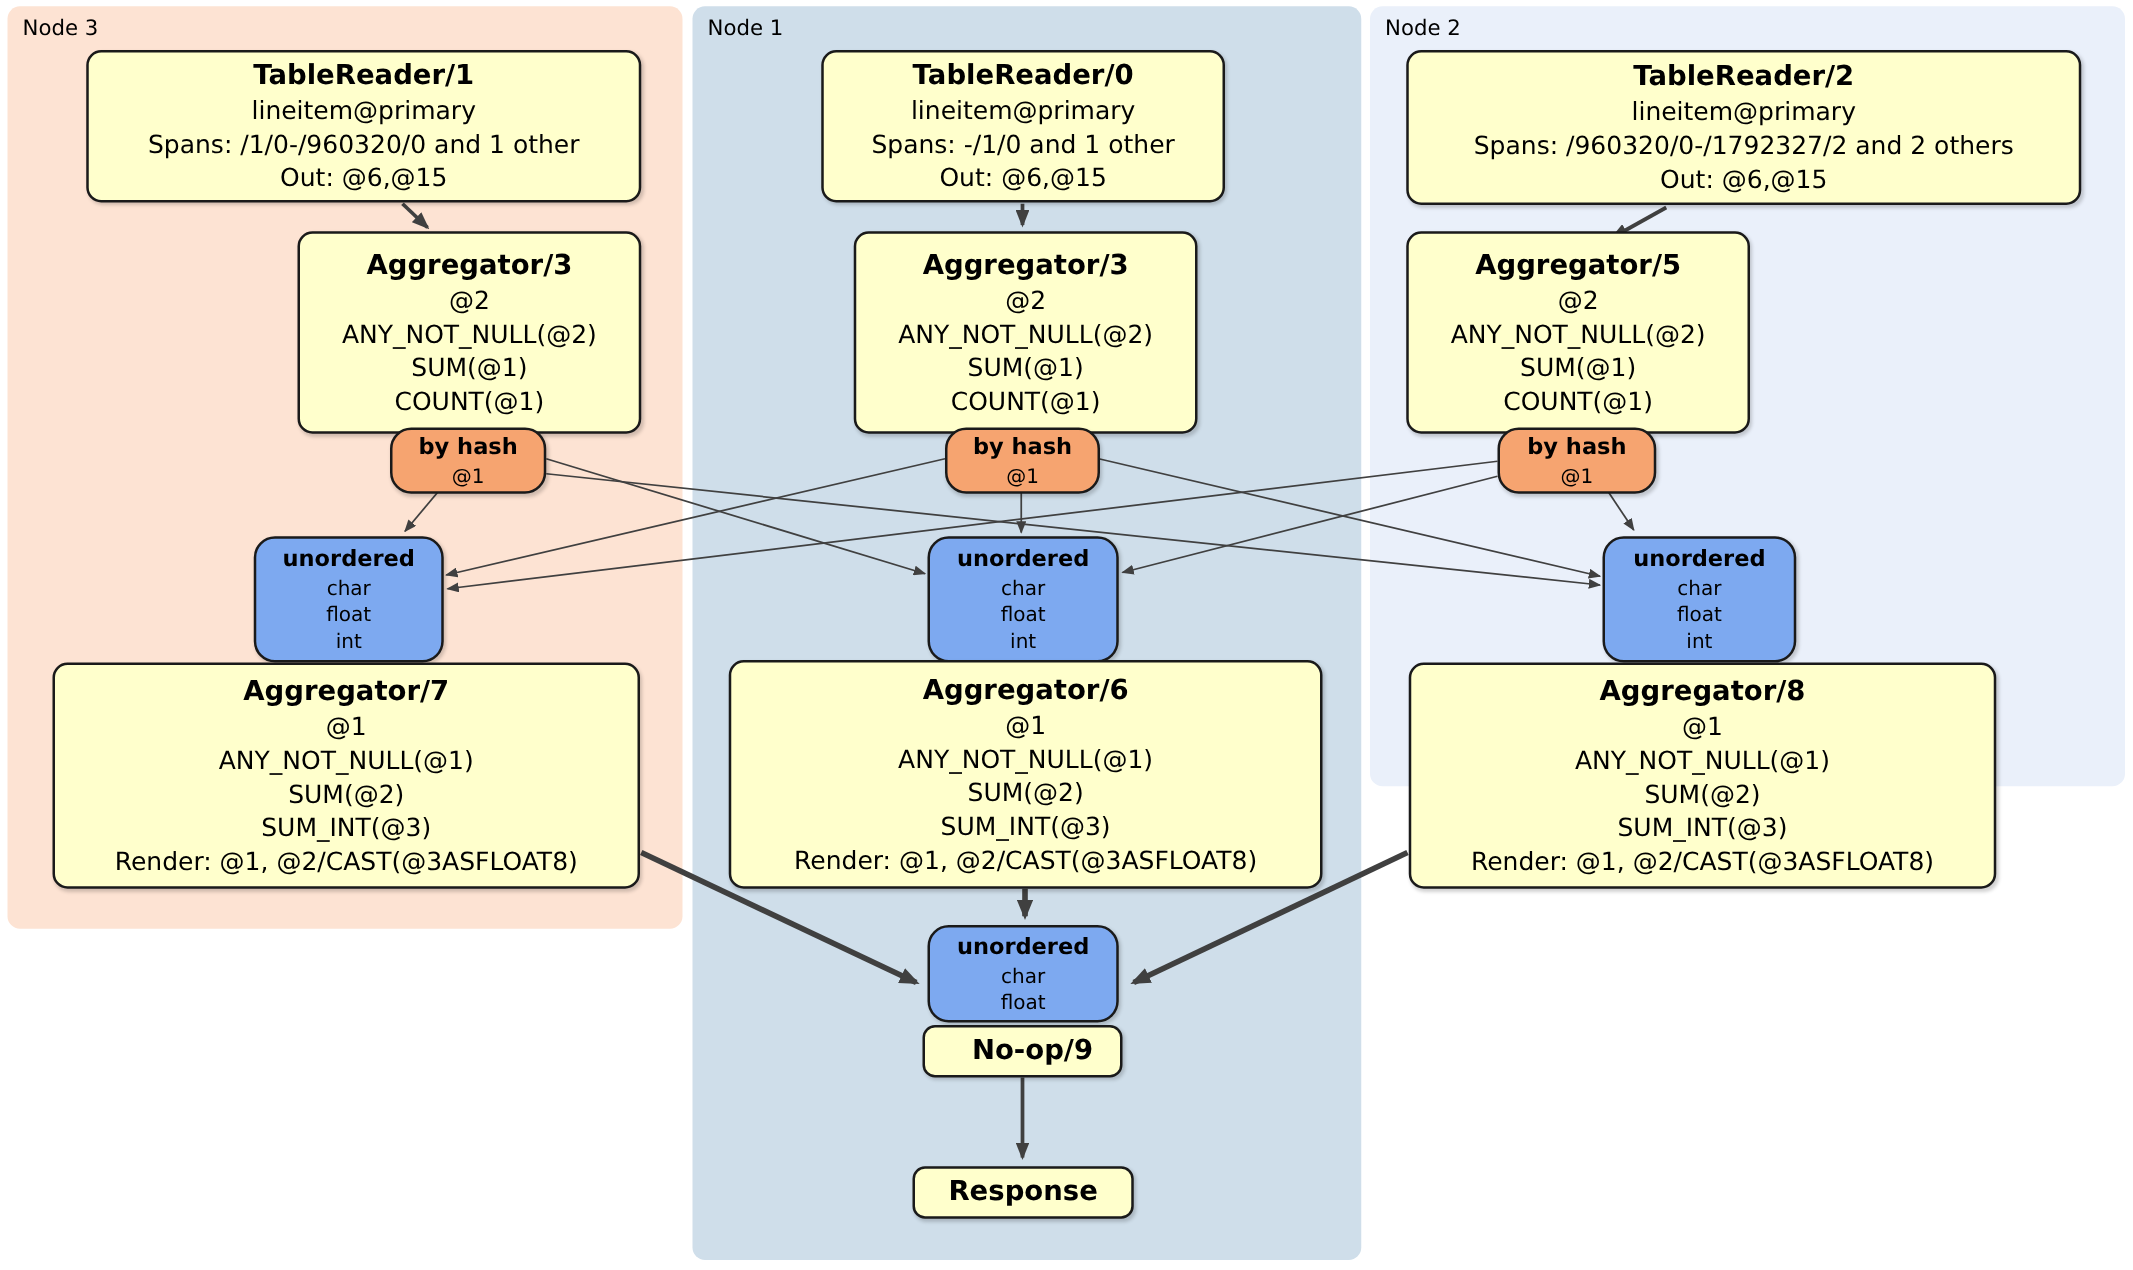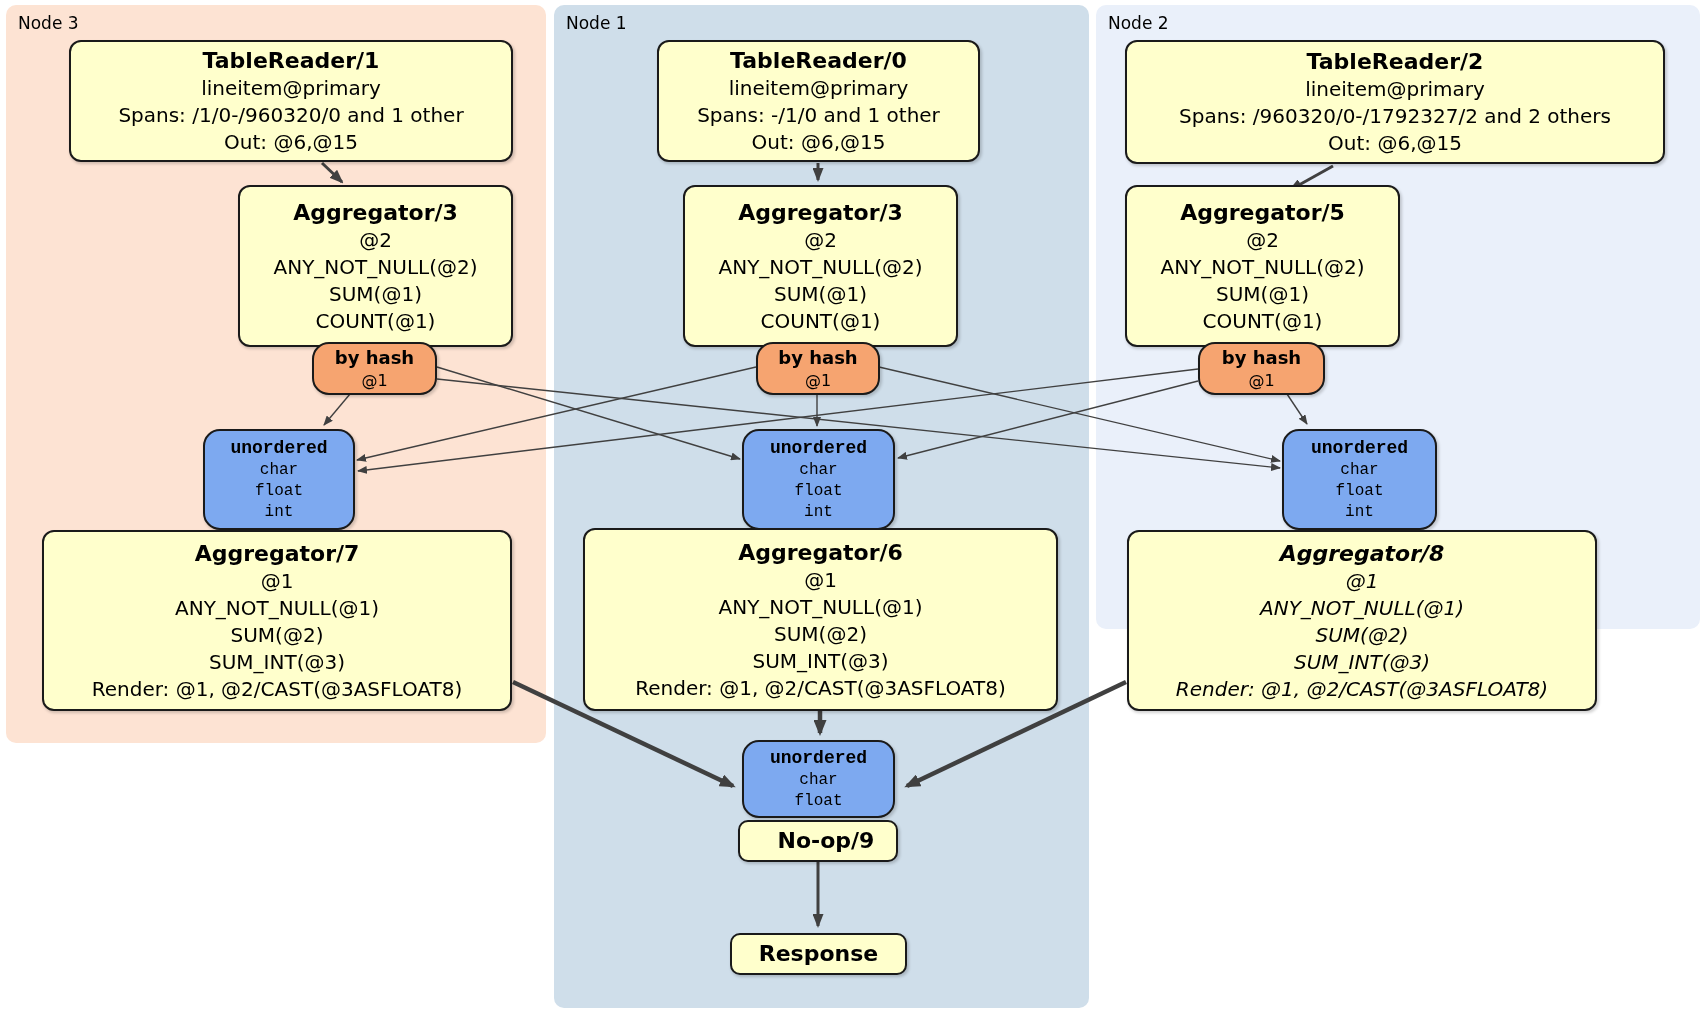--- a/index.html
+++ b/index.html
@@ -20,21 +20,21 @@
   .e-thin{stroke-width:1.4px;}
   .e-med{stroke-width:3px;}
   .e-thick{stroke-width:4.5px;}
   .node{position:absolute;box-sizing:border-box;z-index:2;display:flex;flex-direction:column;
         justify-content:center;align-items:center;text-align:center;
         box-shadow:1.5px 2px 3px rgba(0,0,0,0.18);}
   .processor{background:var(--processor-bg);border:2px solid var(--node-border);border-radius:12px;}
   .processor .title{font-weight:bold;font-size:22px;line-height:29px;white-space:nowrap;}
   .processor .lines div{font-size:20px;line-height:27px;white-space:nowrap;}
   .router{background:var(--router-bg);border:2px solid var(--node-border);border-radius:17px;text-align:center;}
-  .sync{background:var(--sync-bg);border:2px solid var(--node-border);border-radius:17px;font-family:Liberation Mono, monospace;}
+  .sync{background:var(--sync-bg);border:2px solid var(--node-border);border-radius:17px;}
   .router .title,.sync .title{font-weight:bold;font-size:18px;line-height:24px;white-space:nowrap;}
   .router .lines div,.sync .lines div{font-size:16px;line-height:21px;white-space:nowrap;}
   .mini{background:var(--processor-bg);border:2px solid var(--node-border);border-radius:10px;}
   .mini .title{font-weight:bold;font-size:22px;line-height:26px;white-space:nowrap;}
 </style>
 </head>
 <body>
 
 <div class="stage">
 
@@ -190,21 +190,21 @@
       </div>
   </div>
   <div class="node sync" style="left:1282px;top:429px;width:155px;height:101px;">
     <div class="title">unordered</div>
     <div class="lines">
         <div>char</div>
         <div>float</div>
         <div>int</div>
       </div>
   </div>
-  <div class="node processor" style="left:1127px;top:530px;width:470px;height:181px;font-style:italic;">
+  <div class="node processor" style="left:1127px;top:530px;width:470px;height:181px;">
     <div class="title">Aggregator/8</div>
     <div class="lines">
         <div>@1</div>
         <div>ANY_NOT_NULL(@1)</div>
         <div>SUM(@2)</div>
         <div>SUM_INT(@3)</div>
         <div>Render: @1, @2/CAST(@3ASFLOAT8)</div>
       </div>
   </div>
 

